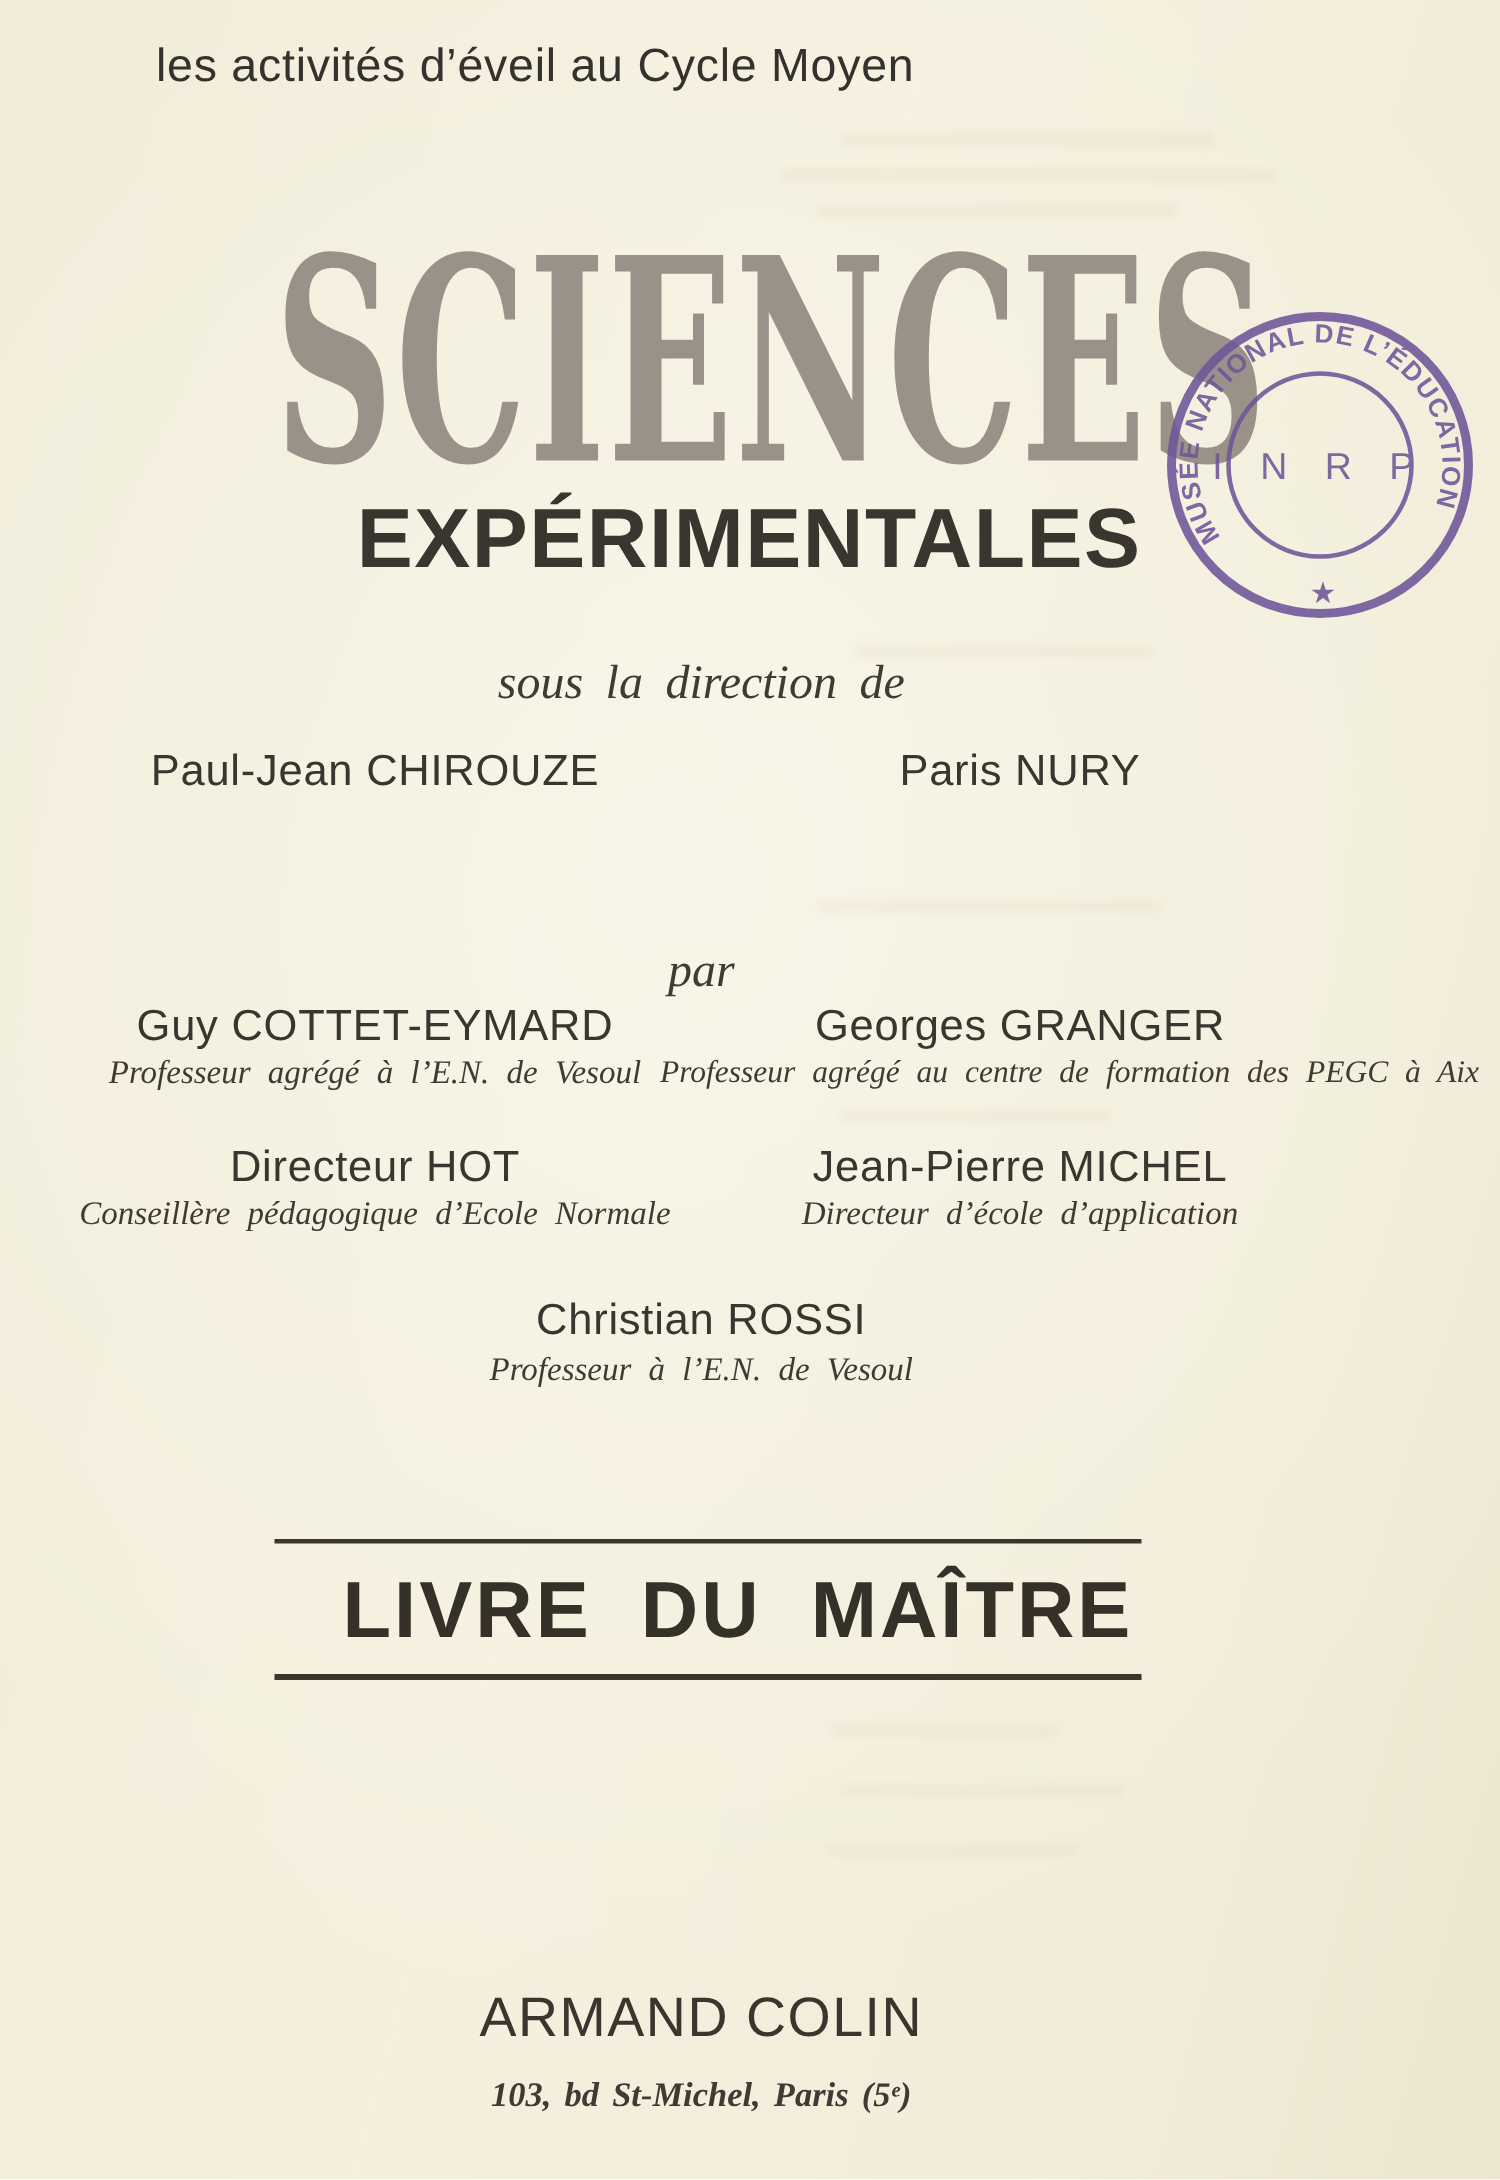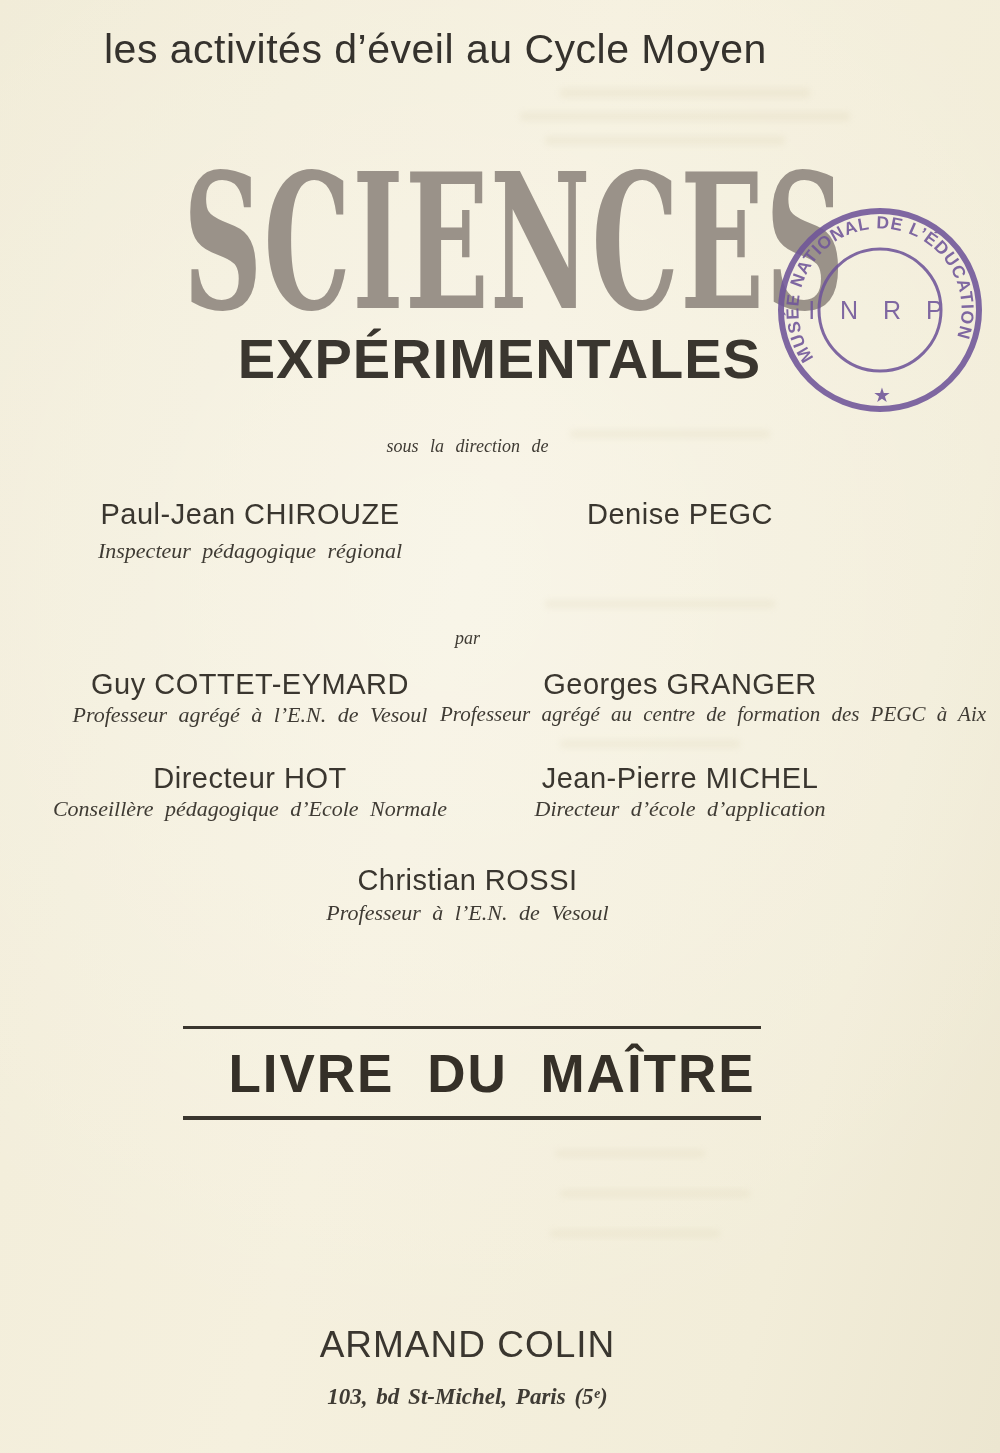--- a/index.html
+++ b/index.html
@@ -15,21 +15,21 @@
       radial-gradient(120% 90% at 45% 40%, rgba(255,255,252,.35), rgba(0,0,0,0) 60%),
       linear-gradient(105deg, #f1ecd8 0%, #f5f0de 45%, #f2edd9 80%, #ece6d0 100%);
   }
   
   .ghost{
     position:absolute;background:#c9bd93;opacity:.14;filter:blur(3px);
     border-radius:3px;pointer-events:none;
   }
   .series-title{
     position:absolute;left:104px;top:26px;
-    font-size:41px;color:#35322d;letter-spacing:.5px;
+    font-size:31px;color:#35322d;letter-spacing:.5px;
     white-space:nowrap;
   }
   .title-block{position:absolute;left:183px;top:0;width:578px;}
   .main-title{
     position:absolute;left:0;top:172px;width:578px;height:150px;
     font-family:"DejaVu Serif",serif;font-weight:bold;
     font-size:188px;line-height:140px;color:#9a9289;
     transform:scaleX(.585);transform-origin:left top;
     white-space:nowrap;letter-spacing:2px;
   }
@@ -41,21 +41,21 @@
   .stamp{
     position:absolute;left:768px;top:198px;width:224px;height:224px;
     opacity:.88;
   }
   .content{position:absolute;left:0;top:0;width:935px;height:1453px;}
   .centerline{position:absolute;left:0;width:935px;text-align:center;}
   .col-left{position:absolute;left:40px;width:420px;text-align:center;}
   .col-right{position:absolute;left:440px;width:480px;text-align:center;}
   .role-label{
     font-family:"Liberation Serif",serif;font-style:italic;
-    font-size:18px;color:#3f3b34;word-spacing:7px;
+    font-size:32px;color:#3f3b34;word-spacing:7px;
   }
   .person-name{
     font-size:29px;color:#3a362f;letter-spacing:.5px;white-space:nowrap;
   }
   .person-title{
     font-family:"Liberation Serif",serif;font-style:italic;
     font-size:22px;color:#3f3b34;word-spacing:6px;white-space:nowrap;
   }
   .banner{
     position:absolute;left:183px;top:1026px;width:578px;
@@ -115,25 +115,22 @@
     <text x="2" y="92" text-anchor="middle" font-size="20">★</text>
   </svg>
 
   <div class="content">
 
     <div class="centerline role-label" style="top:436px;">sous la direction de</div>
 
     <div class="col-left" style="top:498px;">
       <span class="person-name">Paul-Jean CHIROUZE</span>
     </div>
-    <div class="col-left" style="top:538px;">
-      <span class="person-title">Inspecteur pédagogique régional</span>
-    </div>
     <div class="col-right" style="top:498px;">
-      <span class="person-name">Denise PEGC</span>
+      <span class="person-name">Paris NURY</span>
     </div>
 
     <div class="centerline role-label" style="top:628px;">par</div>
 
     <div class="col-left" style="top:668px;">
       <span class="person-name">Guy COTTET-EYMARD</span>
     </div>
     <div class="col-left" style="top:702px;">
       <span class="person-title">Professeur agrégé à l’E.N. de Vesoul</span>
     </div>

